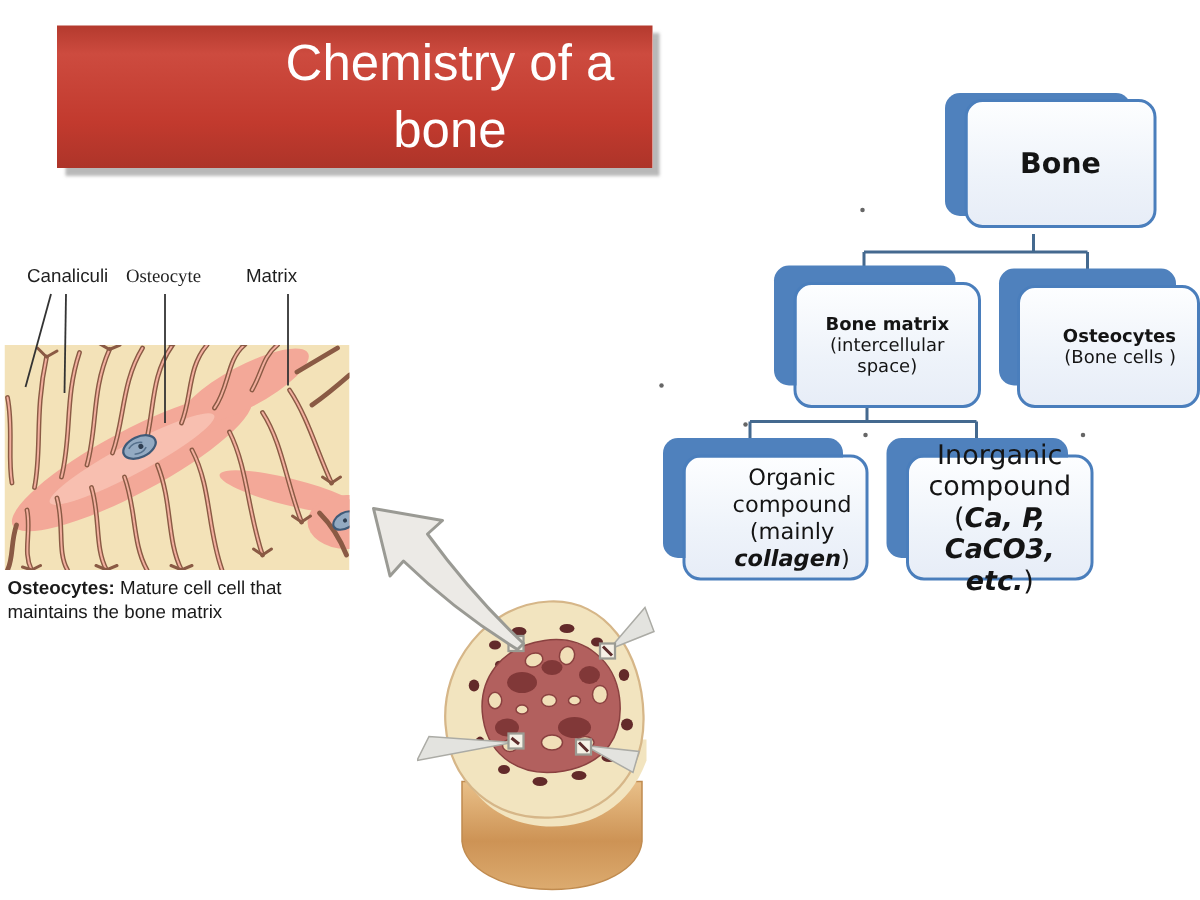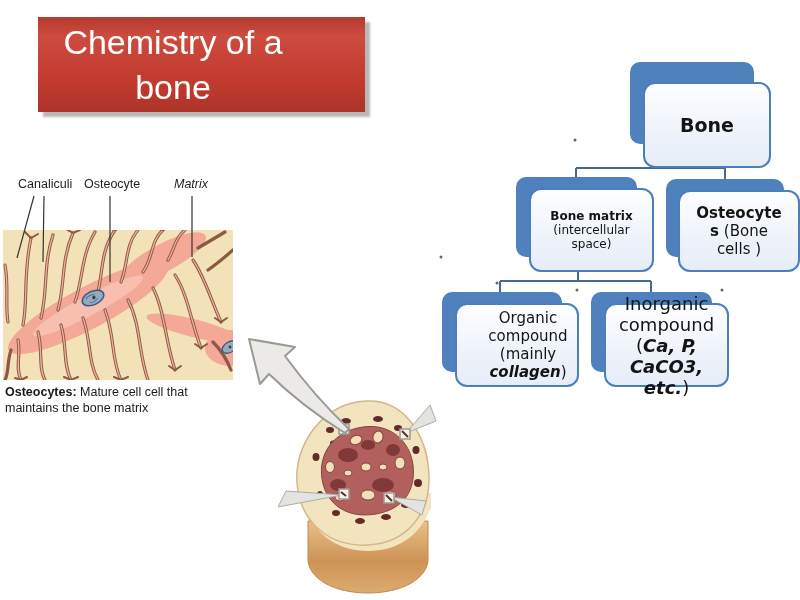--- a/index.html
+++ b/index.html
@@ -1,24 +1,24 @@
 <!DOCTYPE html>
 <html><head>
 <meta charset="utf-8">
 <style>
   html,body{margin:0;padding:0;}
   body{width:800px;height:600px;position:relative;background:#ffffff;overflow:hidden;
        font-family:"Liberation Sans",sans-serif;}
   .abs{position:absolute;}
 
   
-  .banner{left:38px;top:17px;width:327px;height:95px;
+  .banner{left:38px;top:17px;width:397px;height:95px;
           background:linear-gradient(180deg,#b43a2e 0%,#cd4b3f 20%,#c23a2e 68%,#ad3429 100%);
           box-shadow:5px 5px 2px rgba(125,125,125,.55);
-          display:flex;align-items:center;justify-content:flex-start;z-index:3;}
+          display:flex;align-items:center;justify-content:flex-end;z-index:3;}
   .banner .t{width:270px;text-align:center;color:#ffffff;font-size:34px;line-height:1.32;
              font-family:"Liberation Sans",sans-serif;}
 
   
   .figlabel{top:177px;font-size:12.5px;color:#1f1f1f;z-index:4;}
   .caption{left:5px;top:384px;width:195px;font-size:12.5px;line-height:1.3;color:#1a1a1a;z-index:4;}
 
   
   .shadowbox{background:#4f81bd;border-radius:10px;z-index:2;}
   .node{border:2.5px solid #4a7ebc;border-radius:12px;
@@ -211,41 +211,41 @@
       <circle cx="441" cy="257" r="1.5"></circle>
     <circle cx="497" cy="283" r="1.5"></circle>
       <circle cx="577" cy="290" r="1.5"></circle>
     <circle cx="722" cy="290" r="1.5"></circle>
   </g>
 
   <path d="M349,429 Q315,397 285,356 L295,347 L249,339 L260,384 L269,374 Q303,407 345,433 Z" fill="#eceae6" stroke="#9a9a94" stroke-width="2" stroke-linejoin="round"></path>
 </svg>
 
 <div class="abs figlabel" style="left:18px;">Canaliculi</div>
-<div class="abs figlabel" style="left:84px;">Osteocyte</div>
-<div class="abs figlabel" style="left:174px;font-style:italic;">Matrix</div>
+<div class="abs figlabel" style="left:84px;font-family:Liberation Serif, serif;">Osteocyte</div>
+<div class="abs figlabel" style="left:164px;">Matrix</div>
 
 <div class="abs caption">
   <b>Osteocytes:</b><span> Mature cell cell that maintains the bone matrix</span>
 </div>
 
 <div>
   <div class="abs shadowbox" style="left:630px;top:62px;width:124px;height:82px;"></div>
-  <div class="abs node" style="left:643px;top:82px;width:124px;height:82px;">
+  <div class="abs node" style="left:643px;top:66px;width:124px;height:82px;">
     <div class="txt" style="font-size:19px;font-weight:bold;">Bone</div>
   </div>
 
   <div class="abs shadowbox" style="left:516px;top:177px;width:121px;height:80px;"></div>
   <div class="abs node" style="left:529px;top:188px;width:121px;height:80px;">
     <div class="txt" style="font-size:12px;width:96px;"><b>Bone matrix</b><span> (intercellular space)</span></div>
   </div>
 
   <div class="abs shadowbox" style="left:666px;top:179px;width:118px;height:78px;"></div>
   <div class="abs node" style="left:678px;top:190px;width:118px;height:78px;">
-    <div class="txt" style="font-size:15px;width:90px;"><b>Osteocytes</b><span> (Bone cells )</span></div>
+    <div class="txt" style="font-size:12px;width:90px;text-align:right;"><b>Osteocytes</b><span> (Bone cells )</span></div>
   </div>
 
   <div class="abs shadowbox" style="left:442px;top:292px;width:120px;height:80px;"></div>
   <div class="abs node" style="left:455px;top:303px;width:120px;height:80px;justify-content:flex-end;">
     <div class="txt" style="font-size:15px;width:98px;"><span>Organic compound (mainly </span><span class="bi">collagen</span><span>)</span></div>
   </div>
 
   <div class="abs shadowbox" style="left:591px;top:292px;width:121px;height:80px;"></div>
   <div class="abs node" style="left:604px;top:303px;width:121px;height:80px;">
     <div class="txt" style="font-size:18px;width:100px;"><span>Inorganic compound (</span><span class="bi">Ca, P, CaCO3, etc.</span><span>)</span></div>

